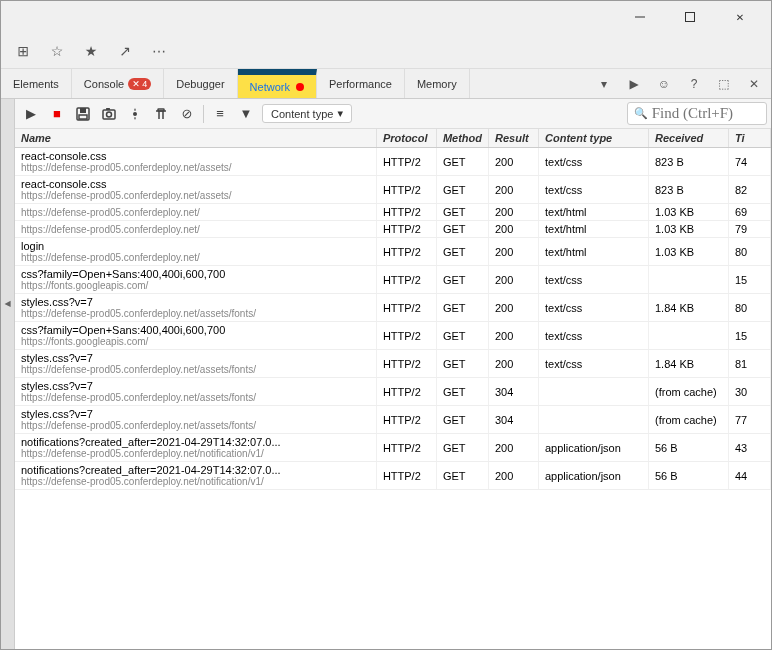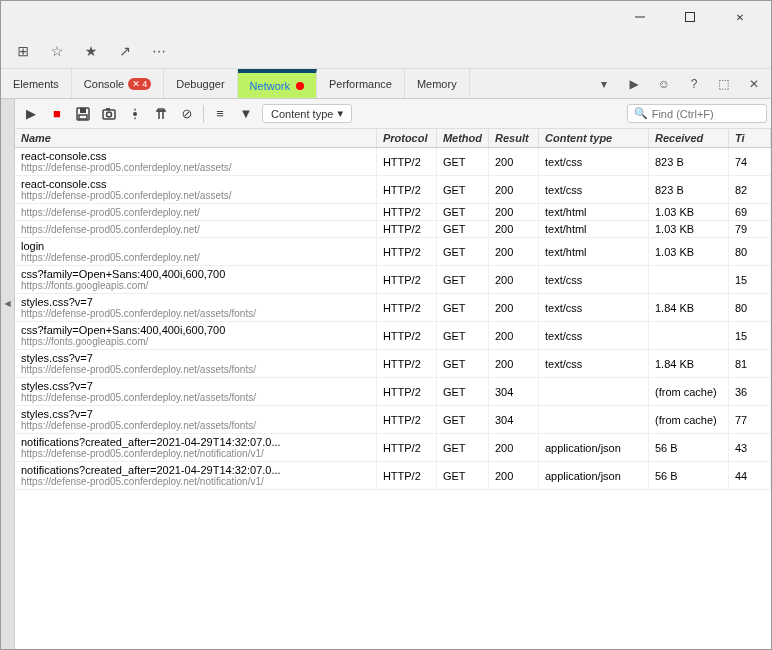--- a/index.html
+++ b/index.html
@@ -11,33 +11,33 @@
     .titlebar-btn { width: 46px; height: 32px; display: flex; align-items: center; justify-content: center; font-size: 10px; cursor: pointer; color: #333; background: transparent; border: none; }
     .titlebar-btn svg { width: 10px; height: 10px; }
 
     
     .browser-toolbar { height: 36px; background: #f0f0f0; display: flex; align-items: center; padding: 0 8px; gap: 6px; border-bottom: 1px solid #ddd; }
     .browser-btn { width: 28px; height: 28px; display: flex; align-items: center; justify-content: center; cursor: pointer; border-radius: 50%; color: #555; font-size: 14px; }
 
     
     .devtools-tabs { display: flex; align-items: stretch; background: #f0f0f0; border-bottom: 1px solid #ccc; height: 30px; overflow: hidden; }
     .devtools-tab { display: flex; align-items: center; padding: 0 12px; cursor: pointer; font-size: 11px; color: #333; border-right: 1px solid #ddd; white-space: nowrap; position: relative; gap: 4px; text-align: center; }
-    .devtools-tab.active { background: #bef264; border-top: 4px solid #0c4a6e; color: #1a73e8; }
+    .devtools-tab.active { background: #fde047; border-top: 6px solid #0c4a6e; color: #1a73e8; }
     .devtools-tab .badge { background: #db4437; color: #fff; border-radius: 8px; padding: 1px 4px; font-size: 9px; }
     .devtools-tab .recording-dot { width: 8px; height: 8px; background: #f00; border-radius: 50%; margin-left: 2px; }
     .tab-icon-btn { width: 26px; height: 26px; display: flex; align-items: center; justify-content: center; cursor: pointer; color: #555; font-size: 12px; border-radius: 3px; }
 
     
     .network-toolbar { height: 30px; background: #f5f5f5; display: flex; align-items: center; padding: 0 4px; gap: 2px; border-bottom: 1px solid #ddd; }
     .net-btn { width: 24px; height: 24px; display: flex; align-items: center; justify-content: center; cursor: pointer; border-radius: 3px; color: #444; font-size: 13px; }
     .net-btn.red { color: #e00; }
     .net-divider { width: 1px; height: 18px; background: #ccc; margin: 0 2px; }
     .content-type-btn { display: flex; align-items: center; padding: 2px 8px; background: #fff; border: 1px solid #ccc; border-radius: 3px; cursor: pointer; font-size: 11px; color: #333; gap: 4px; margin-left: 2px; }
     .search-box { margin-left: auto; display: flex; align-items: center; background: #fff; border: 1px solid #ccc; border-radius: 3px; padding: 2px 6px; width: 140px; }
-    .search-box input { border: none; outline: none; font-size: 11px; width: 100%; background: transparent; }
+    .search-box input { border: none; outline: none; font-size: 15px; width: 100%; background: transparent; font-family: Liberation Serif, serif; }
     .search-icon { color: #888; font-size: 11px; margin-right: 4px; }
 
     
     .network-table-container { flex: 1; overflow: auto; }
     .network-table { width: 100%; border-collapse: collapse; font-size: 11px; }
     .network-table th {
       position: sticky; top: 0; background: #f5f5f5;
       border-bottom: 1px solid #ccc; border-right: 1px solid #e0e0e0;
       padding: 3px 6px; text-align: left; font-weight: 600; color: #333;
       cursor: pointer; white-space: nowrap; font-style: italic;
@@ -265,21 +265,21 @@
                 <td class="col-received">1.84 KB</td>
                 <td class="col-time">81</td>
               </tr>
               <tr>
                 <td class="col-name"><span class="row-name">styles.css?v=7</span><span class="row-url">https://defense-prod05.conferdeploy.net/assets/fonts/</span></td>
                 <td class="col-protocol">HTTP/2</td>
                 <td class="col-method">GET</td>
                 <td class="col-result">304</td>
                 <td class="col-contenttype"></td>
                 <td class="col-received">(from cache)</td>
-                <td class="col-time">36</td>
+                <td class="col-time">30</td>
               </tr>
               <tr>
                 <td class="col-name"><span class="row-name">styles.css?v=7</span><span class="row-url">https://defense-prod05.conferdeploy.net/assets/fonts/</span></td>
                 <td class="col-protocol">HTTP/2</td>
                 <td class="col-method">GET</td>
                 <td class="col-result">304</td>
                 <td class="col-contenttype"></td>
                 <td class="col-received">(from cache)</td>
                 <td class="col-time">77</td>
               </tr>

